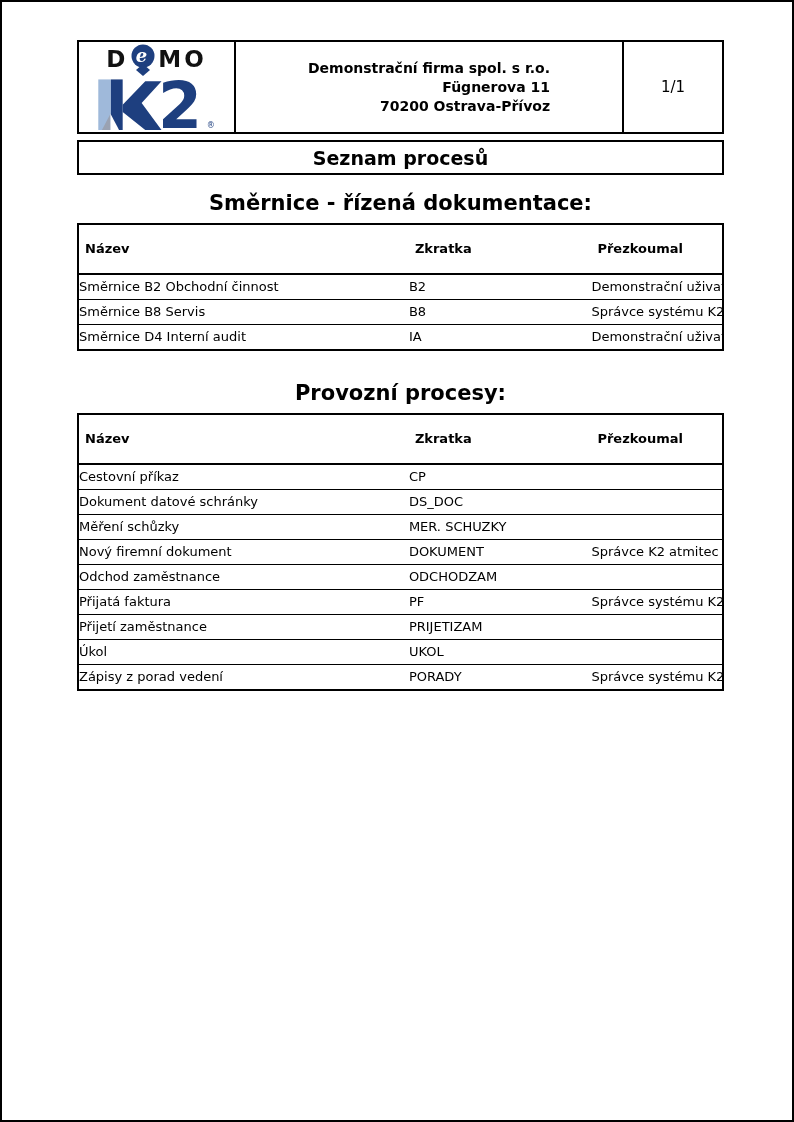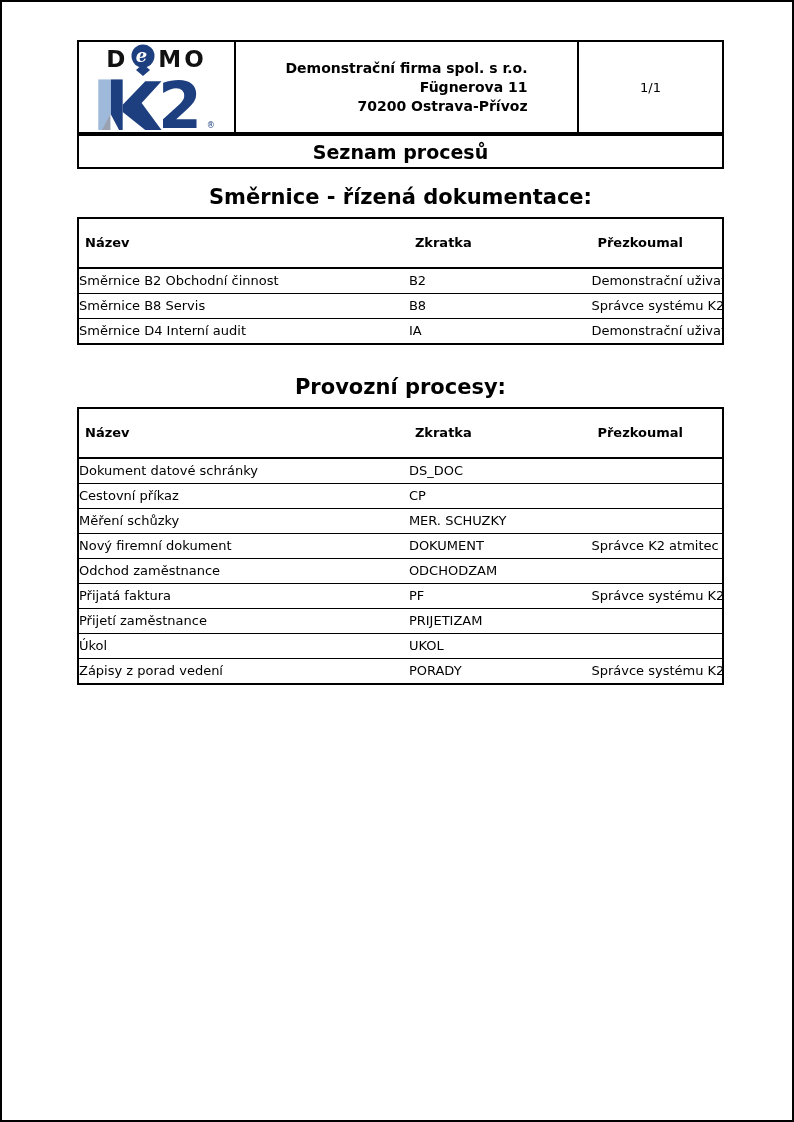--- a/index.html
+++ b/index.html
@@ -24,36 +24,37 @@
   
   .header-table {
     display: flex;
     border: 2px solid #000;
     height: 94px;
     box-sizing: border-box;
   }
   .hcell { box-sizing: border-box; display: flex; align-items: center; justify-content: center; }
   .hcell-logo   { width: 155px; }
   .hcell-center { flex: 1; border-left: 2px solid #000; border-right: 2px solid #000; }
-  .hcell-page   { width: 143px; font-size: 13px; }
+  .hcell-page   { width: 98px; font-size: 15px; }
 
   .company-address { text-align: right; font-weight: bold; font-size: 14px; line-height: 19px; }
 
   
   .logo { display: flex; flex-direction: column; align-items: center; line-height: 1; }
   .logo-demo {
     display: flex; align-items: center;
     font-weight: bold; font-size: 23px; letter-spacing: 3px;
     color: #111;
   }
   .logo-demo .ebadge { margin: 0 2px; position: relative; top: 2px; }
   .logo-k2 { margin-top: -4px; }
 
   
   .title-bar {
+    margin-top: 6px;
     border: 2px solid #000;
     height: 35px;
     box-sizing: border-box;
     display: flex; align-items: center; justify-content: center;
     font-weight: bold; font-size: 19px;
   }
 
   
   .section-heading {
     text-align: center;
@@ -188,27 +189,27 @@
         </colgroup>
       <thead>
         <tr>
           <th>Název</th>
           <th>Zkratka</th>
           <th>Přezkoumal</th>
         </tr>
       </thead>
       <tbody>
         <tr>
+          <td>Cestovní příkaz</td>
+          <td>CP</td>
+          <td></td>
+        </tr>
+        <tr>
           <td>Dokument datové schránky</td>
           <td>DS_DOC</td>
-          <td></td>
-        </tr>
-        <tr>
-          <td>Cestovní příkaz</td>
-          <td>CP</td>
           <td></td>
         </tr>
         <tr>
           <td>Měření schůzky</td>
           <td>MER. SCHUZKY</td>
           <td></td>
         </tr>
         <tr>
           <td>Nový firemní dokument</td>
           <td>DOKUMENT</td>

